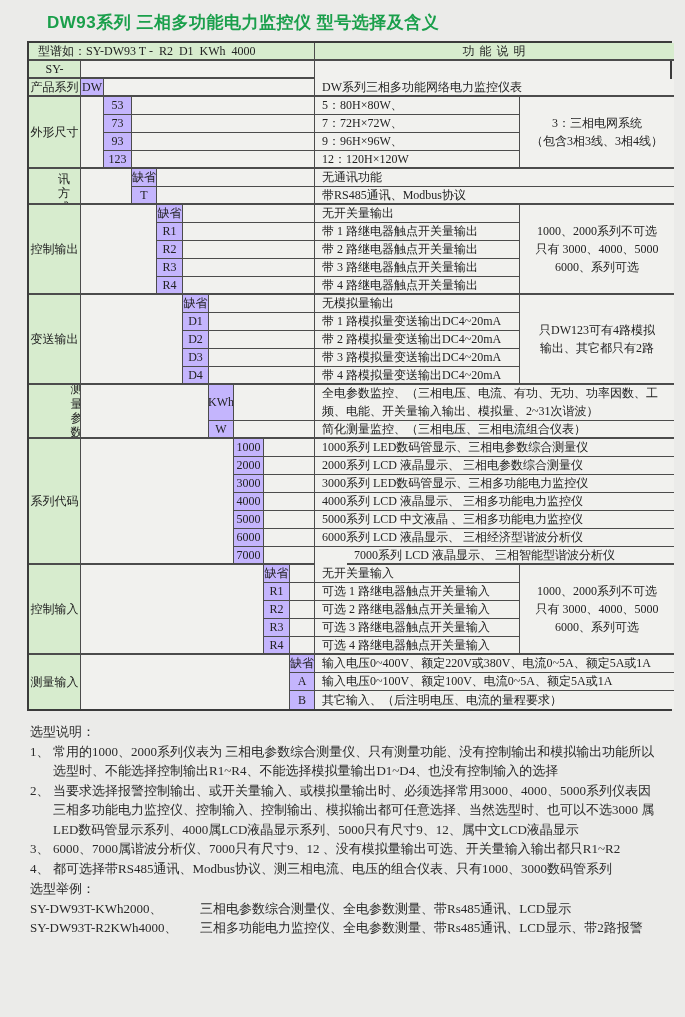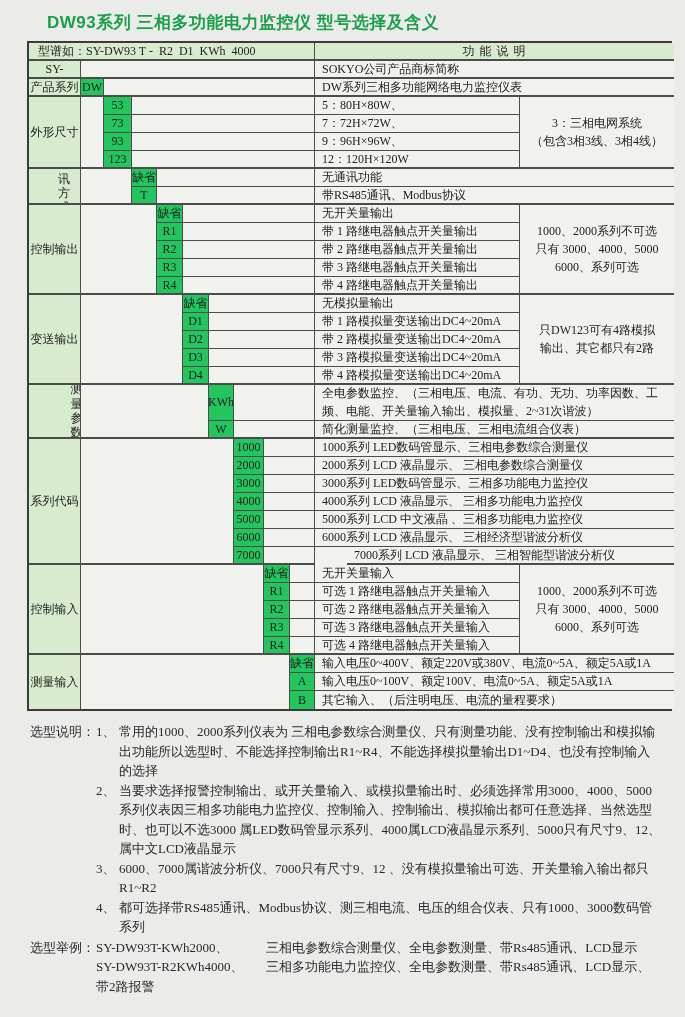--- a/index.html
+++ b/index.html
@@ -31,48 +31,47 @@
     display: flex; align-items: center; justify-content: center;
     font-size: 12px; line-height: 1.2;
     overflow: hidden;
   }
   .secend { border-bottom-width: 2px; }
   .tblend { border-bottom: none; }
   .colend { border-right: none; }
   .hdr   { background: #d7ecce; letter-spacing: 1px; }
   .hdrleft { justify-content: flex-start; padding-left: 9px; white-space: pre; letter-spacing: 0; }
   .label { background: #d7ecce; }
-  .code  { background: #22c55e; }
+  .code  { background: #c4b5fd; }
   .desc  { justify-content: flex-start; text-align: left; padding: 0 4px 0 7px; white-space: nowrap; }
   .desc.wrap { white-space: normal; line-height: 1.45; }
   .note  { flex-direction: column; line-height: 1.5; text-align: center; }
   .notes {
     margin: 11px 0 0 30px; width: 632px;
     font-size: 13px; line-height: 1.5; color: #2a2a2a;
   }
-  .note-block { display: flex; margin-bottom: 1px; }
+  .note-block { display: flex; margin-bottom: 1px; flex-direction: column; }
   .note-label { flex: none; width: 66px; }
   .note-body  { flex: 1; }
   .note-item  { display: flex; }
   .note-num   { flex: none; width: 23px; }
   .note-text  { flex: 1; }
   .ex-line    { }
   .ex-model   { display: inline-block; min-width: 170px; }
 </style>
 </head>
 <body>
 
 <div class="page-title">DW93系列 三相多功能电力监控仪 型号选择及含义</div>
 
 <div class="model-table" style="grid-template-columns: 52px 23px 28px 25px 26px 26px 25px 30px 26px 25px 205px 154px;">
     <div class="cell hdr hdrleft secend" style="grid-area: 1 / 1 / span 1 / span 10;">型谱如：SY-DW93 T -  R2  D1  KWh  4000</div>
     <div class="cell hdr secend colend" style="grid-area: 1 / 11 / span 1 / span 2;">功 能 说 明</div>
     <div class="cell label secend" style="grid-area: 2 / 1 / span 1 / span 1;">SY-</div>
     <div class="cell empty secend" style="grid-area: 2 / 2 / span 1 / span 9;"></div>
-    <div class="cell desc secend colend" style="grid-area: 2 / 11 / span 1 / span 2;">SOKYO公司产品商标简称</div>
     <div class="cell label secend" style="grid-area: 3 / 1 / span 1 / span 1;">产品系列</div>
     <div class="cell code secend" style="grid-area: 3 / 2 / span 1 / span 1;">DW</div>
     <div class="cell empty secend" style="grid-area: 3 / 3 / span 1 / span 8;"></div>
     <div class="cell desc secend colend" style="grid-area: 3 / 11 / span 1 / span 2;">DW系列三相多功能网络电力监控仪表</div>
     <div class="cell label secend" style="grid-area: 4 / 1 / span 4 / span 1;">外形尺寸</div>
     <div class="cell empty secend" style="grid-area: 4 / 2 / span 4 / span 1;"></div>
     <div class="cell code " style="grid-area: 4 / 3 / span 1 / span 1;">53</div>
     <div class="cell empty " style="grid-area: 4 / 4 / span 1 / span 7;"></div>
     <div class="cell desc " style="grid-area: 4 / 11 / span 1 / span 1;">5：80H×80W、</div>
     <div class="cell code " style="grid-area: 5 / 3 / span 1 / span 1;">73</div>

